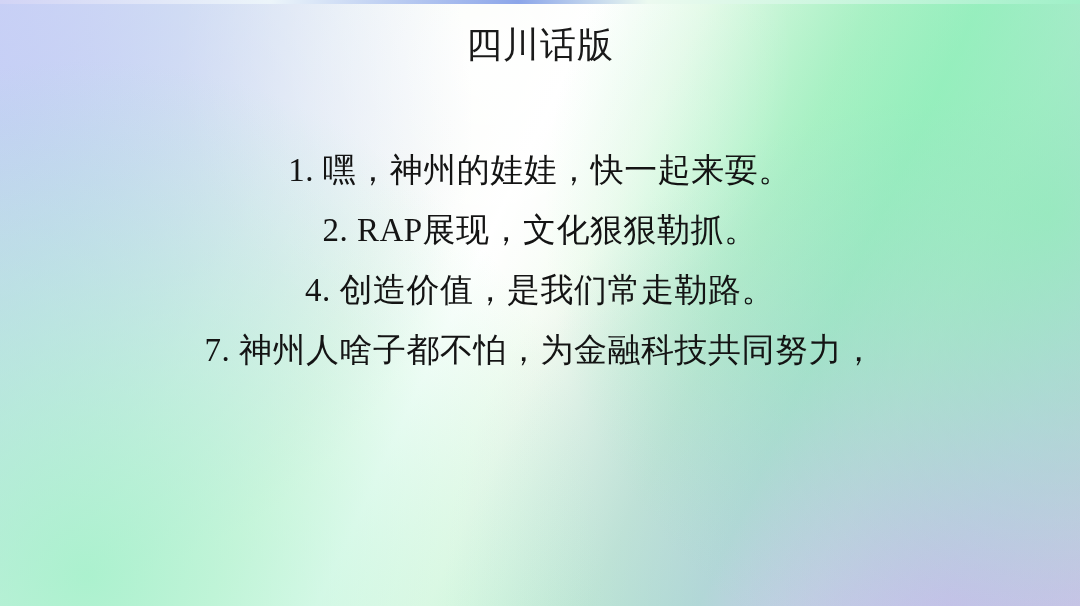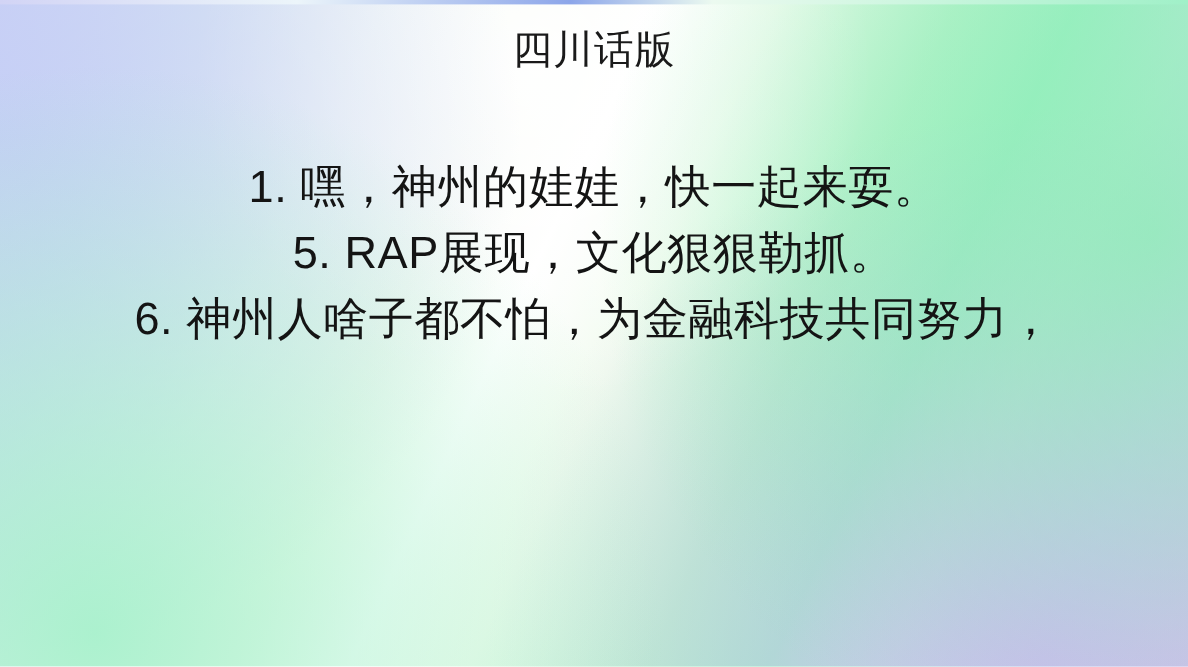--- a/index.html
+++ b/index.html
@@ -63,25 +63,26 @@
     letter-spacing: 1px;
   }
   .lines {
     position: absolute;
     top: 140px;
     left: 0;
     right: 0;
     text-align: center;
   }
   .line {
-    font-size: 41px;
+    font-size: 33px;
     line-height: 60px;
     color: #141414;
     white-space: nowrap;
     letter-spacing: 0.5px;
+    font-family: Liberation Serif, serif;
   }
   .blank-underline {
     display: inline-block;
     border-bottom: 2px solid #141414;
     width: 240px;
     height: 1px;
     vertical-align: 2px;
     margin: 0 2px;
   }
   .top-sliver {
@@ -103,18 +104,19 @@
 <body>
 
 <div class="slide">
   <div class="top-sliver"></div>
   <div class="content">
 
     <div class="slide-title">四川话版</div>
 
     <div class="lines">
       <div class="line">1. 嘿，神州的娃娃，快一起来耍。</div>
-      <div class="line">5. RAP展现，文化狠狠勒抓。</div>
-      <div class="line">6. 神州人啥子都不怕，为金融科技共同努力，</div>
+      <div class="line">2. RAP展现，文化狠狠勒抓。</div>
+      <div class="line">4. 创造价值，是我们常走勒路。</div>
+      <div class="line">7. 神州人啥子都不怕，为金融科技共同努力，</div>
     </div>
 
   </div>
 </div>
 
 </body></html>

